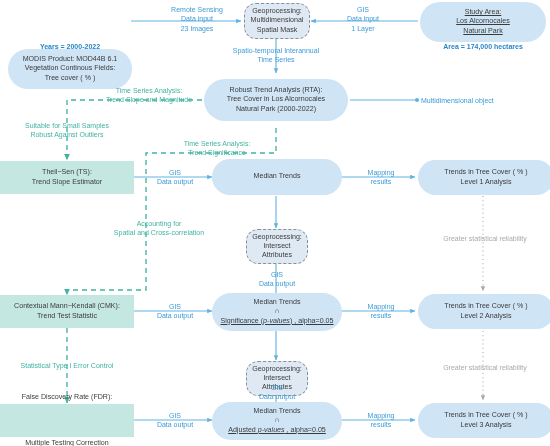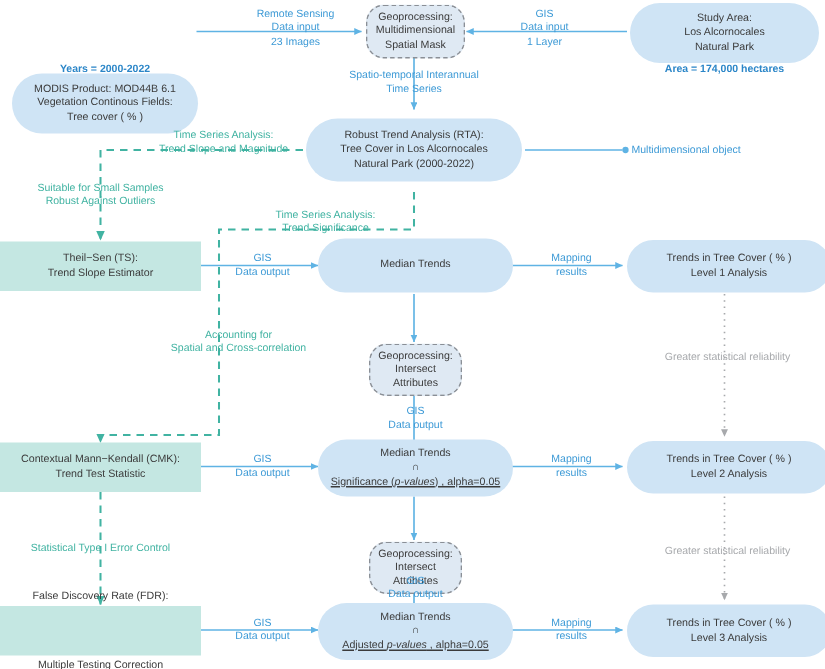--- a/index.html
+++ b/index.html
@@ -116,21 +116,21 @@
     <span>Multidimensional</span>
     <span>Spatial Mask</span>
   </div>
 
   <div class="lbl lbl-blue" style="left:320px;top:5px;width:86px;">
     <div>GIS</div>
     <div>Data input</div>
     <div>1 Layer</div>
   </div>
 
-  <div class="node pill" style="left:420px;top:2px;width:126px;height:40px;">
+  <div class="node pill" style="left:420px;top:2px;width:126px;height:40px;text-decoration:underline;">
     <span>Study Area:</span>
     <span>Los Alcornocales</span>
     <span>Natural Park</span>
   </div>
   <div class="lbl lbl-blue-b" style="left:420px;top:42px;width:126px;">Area = 174,000 hectares</div>
 
   <div class="lbl lbl-blue" style="left:221px;top:46px;width:110px;">
     <div>Spatio-temporal Interannual</div>
     <div>Time Series</div>
   </div>

